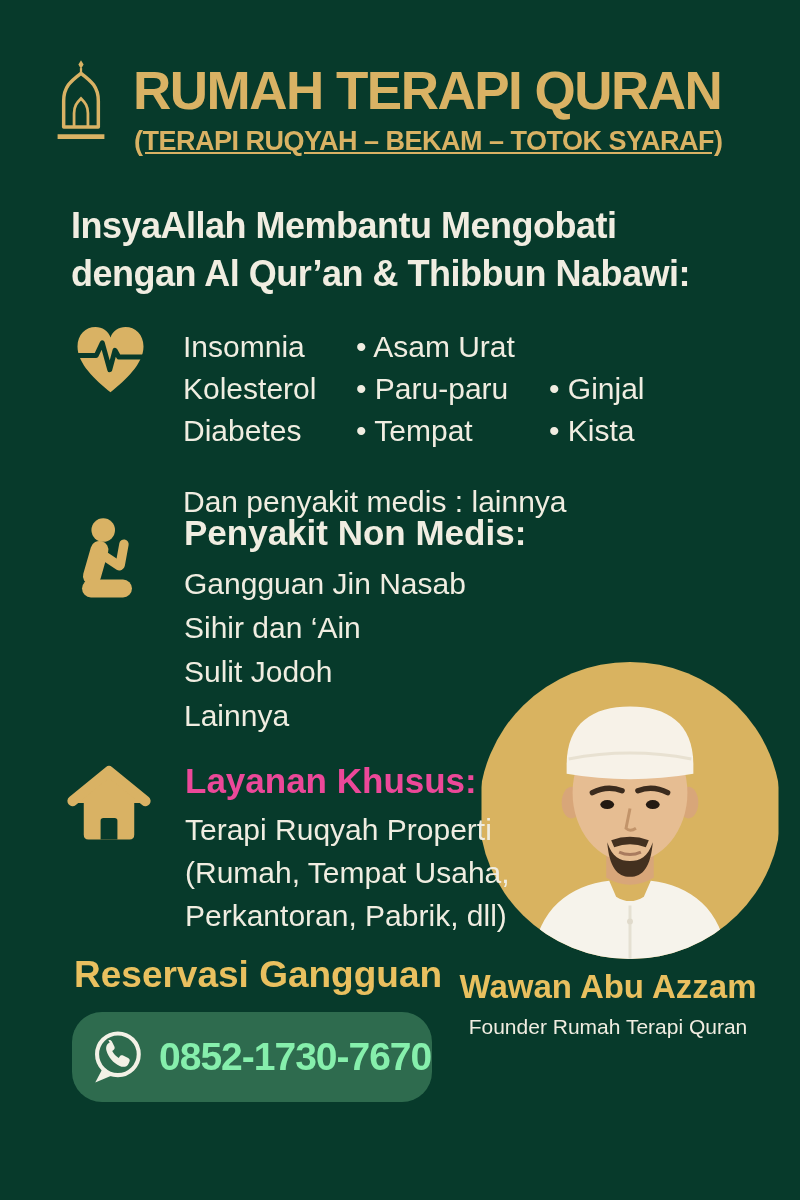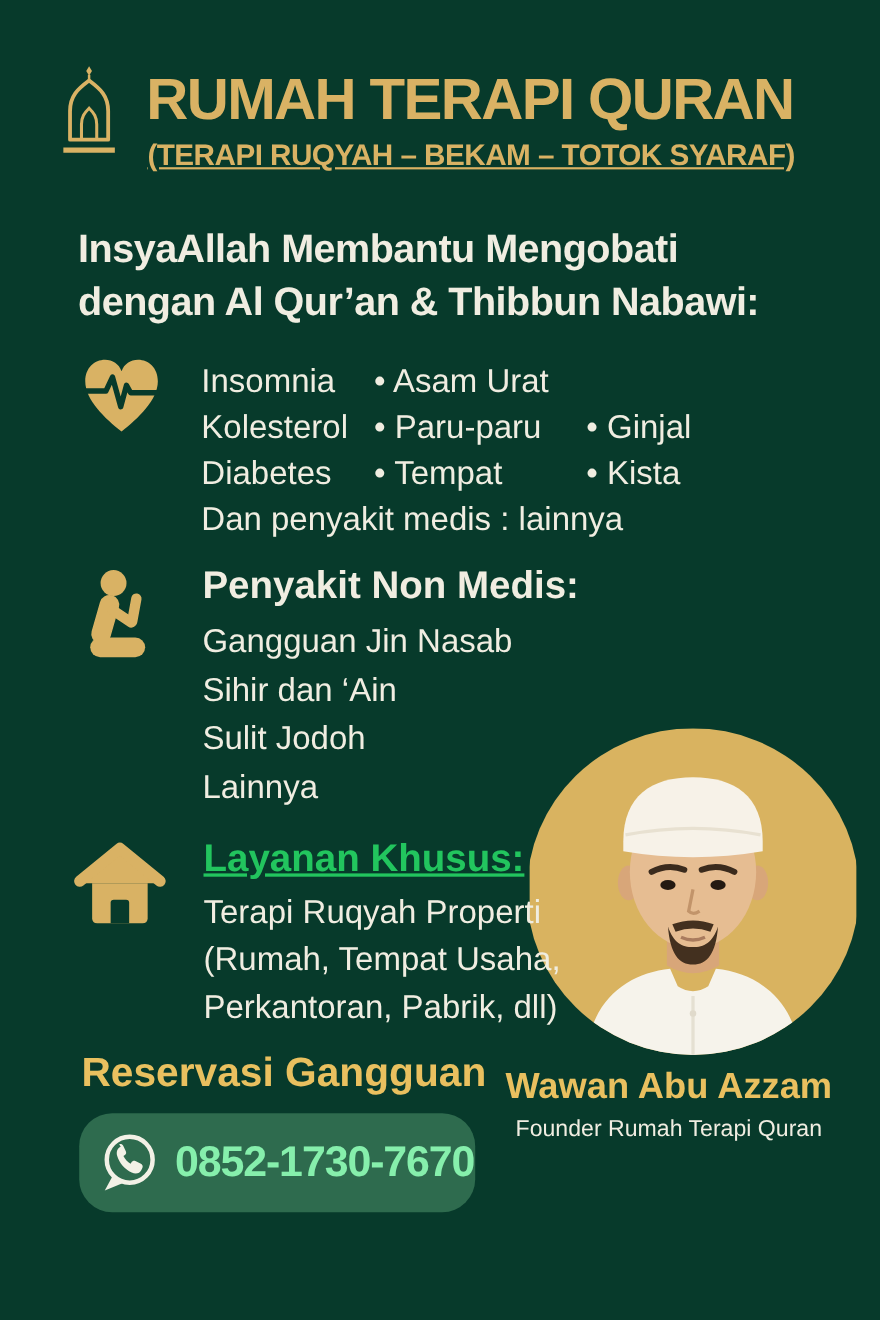--- a/index.html
+++ b/index.html
@@ -26,29 +26,29 @@
   .intro{
     position:absolute;left:71px;top:202px;
     color:#F0EDE1;font-size:36px;font-weight:bold;line-height:48px;
     letter-spacing:-0.5px;white-space:nowrap;
   }
   
   .med-icon{position:absolute;left:73px;top:324px;width:75px;height:72px;}
   .med-list{position:absolute;left:183px;top:326px;color:#F0EDE1;font-size:30px;}
   .med-row{display:flex;height:42px;align-items:center;white-space:nowrap;}
   .med-row .c1{width:157px;}
-  .med-row .c2{width:193px;}
-  .med-note{height:42px;display:flex;align-items:center;white-space:nowrap;}
+  .med-row .c2{width:193px;margin-left:16px;}
+  .med-note{height:42px;display:flex;align-items:center;white-space:nowrap;margin-top:29px;}
   
   .nm-icon{position:absolute;left:74px;top:516px;width:66px;height:96px;}
   .nm-heading{position:absolute;left:184px;top:513px;color:#F0EDE1;font-size:35px;font-weight:bold;white-space:nowrap;}
   .nm-items{position:absolute;left:184px;top:562px;color:#F0EDE1;font-size:30px;line-height:44px;white-space:nowrap;}
   
   .sp-icon{position:absolute;left:66px;top:761px;width:86px;height:82px;}
-  .sp-heading{position:absolute;left:185px;top:761px;color:#22c55e;font-size:35px;font-weight:bold;white-space:nowrap;z-index:3;text-decoration:underline;}
+  .sp-heading{position:absolute;left:185px;top:761px;color:#ec4899;font-size:35px;font-weight:bold;white-space:nowrap;z-index:3;}
   .sp-lines{position:absolute;left:185px;top:808px;color:#F0EDE1;font-size:30px;line-height:43px;white-space:nowrap;z-index:3;}
   
   .photo{
     position:absolute;left:479px;top:662px;width:302px;height:297px;
     border-radius:50%;overflow:hidden;z-index:2;
   }
   .photo svg{display:block;width:100%;height:100%;}
   
   .res-label{position:absolute;left:74px;top:954px;color:#E9C05F;font-size:37px;font-weight:bold;white-space:nowrap;}
   .wa-button{

